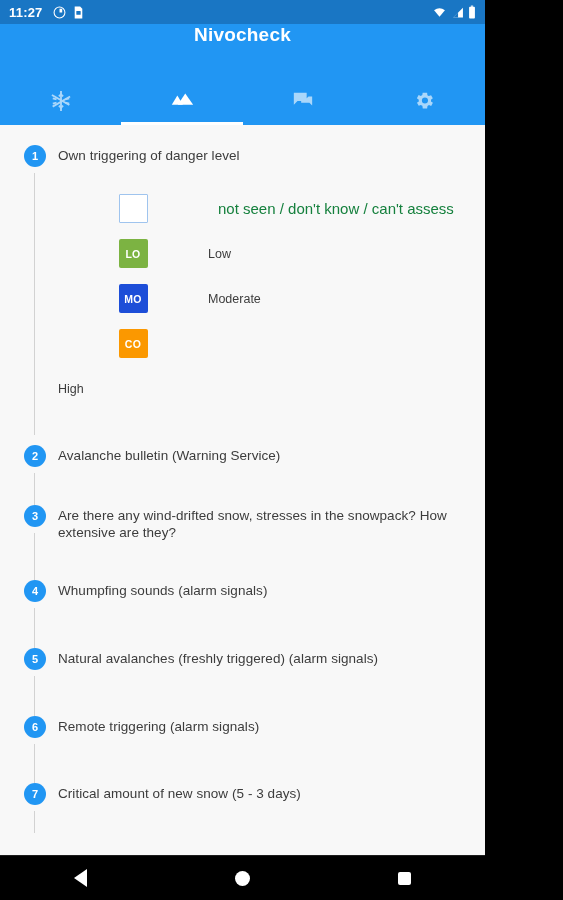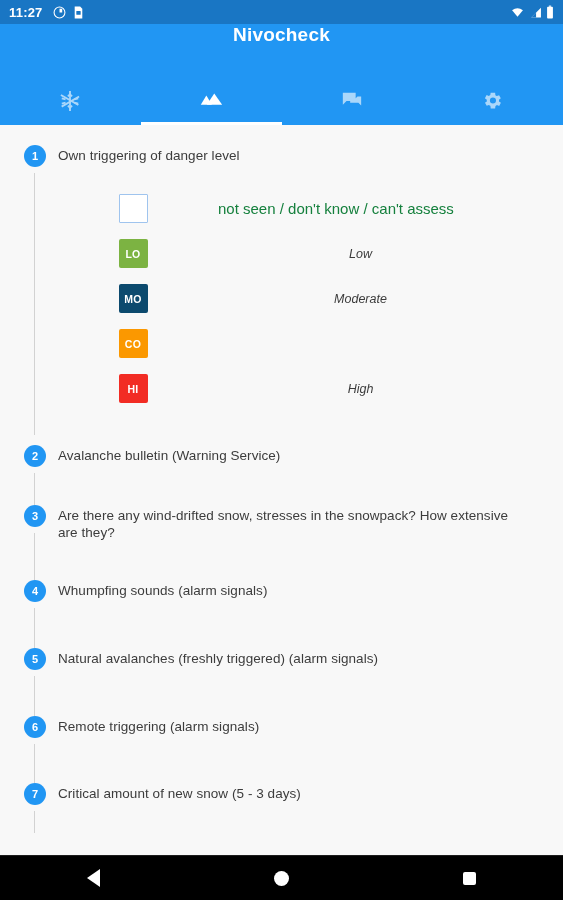--- a/index.html
+++ b/index.html
@@ -7,21 +7,21 @@
   html, body {
     width: 563px;
     height: 900px;
     overflow: hidden;
     font-family: "Liberation Sans", sans-serif;
     background: #000;
   }
 
   #app {
     position: relative;
-    width: 563px;
+    width: 485px;
     height: 900px;
     background: #F8F8F8;
     display: flex;
     flex-direction: column;
   }
 
   
   .status-bar {
     height: 24px;
     background: #1976C4;
@@ -160,23 +160,22 @@
   }
   .opt-marker-cell {
     width: 150px;
     flex: 0 0 150px;
     display: flex;
     justify-content: center;
   }
   .opt-label-cell {
     flex: 1 1 auto;
     display: flex;
-    justify-content: center;
+    justify-content: flex-start;
     padding-right: 50px;
-    font-style: italic;
   }
   .opt-label {
     font-size: 12.5px;
     color: #3C3C3C;
   }
   .checkbox {
     width: 29px;
     height: 29px;
     border: 1.5px solid #9FC4EE;
     background: #FFFFFF;
@@ -341,37 +340,34 @@
             <div class="opt-marker-cell">
               <div class="badge" style="background:#7CB342;">LO</div>
             </div>
             <div class="opt-label-cell">
               <span class="opt-label">Low</span>
             </div>
           </div>
 
           <div class="option-row">
             <div class="opt-marker-cell">
-              <div class="badge" style="background:#0c4a6e;">MO</div>
+              <div class="badge" style="background:#1d4ed8;">MO</div>
             </div>
             <div class="opt-label-cell">
               <span class="opt-label">Moderate</span>
             </div>
           </div>
 
           <div class="option-row">
             <div class="opt-marker-cell">
               <div class="badge" style="background:#FB9800;">CO</div>
             </div>
           </div>
 
           <div class="option-row">
-            <div class="opt-marker-cell">
-              <div class="badge" style="background:#F22C24;">HI</div>
-            </div>
             <div class="opt-label-cell">
               <span class="opt-label">High</span>
             </div>
           </div>
 
         </div>
       </div>
     </div>
 
     <div class="step" style="height:60px;">

